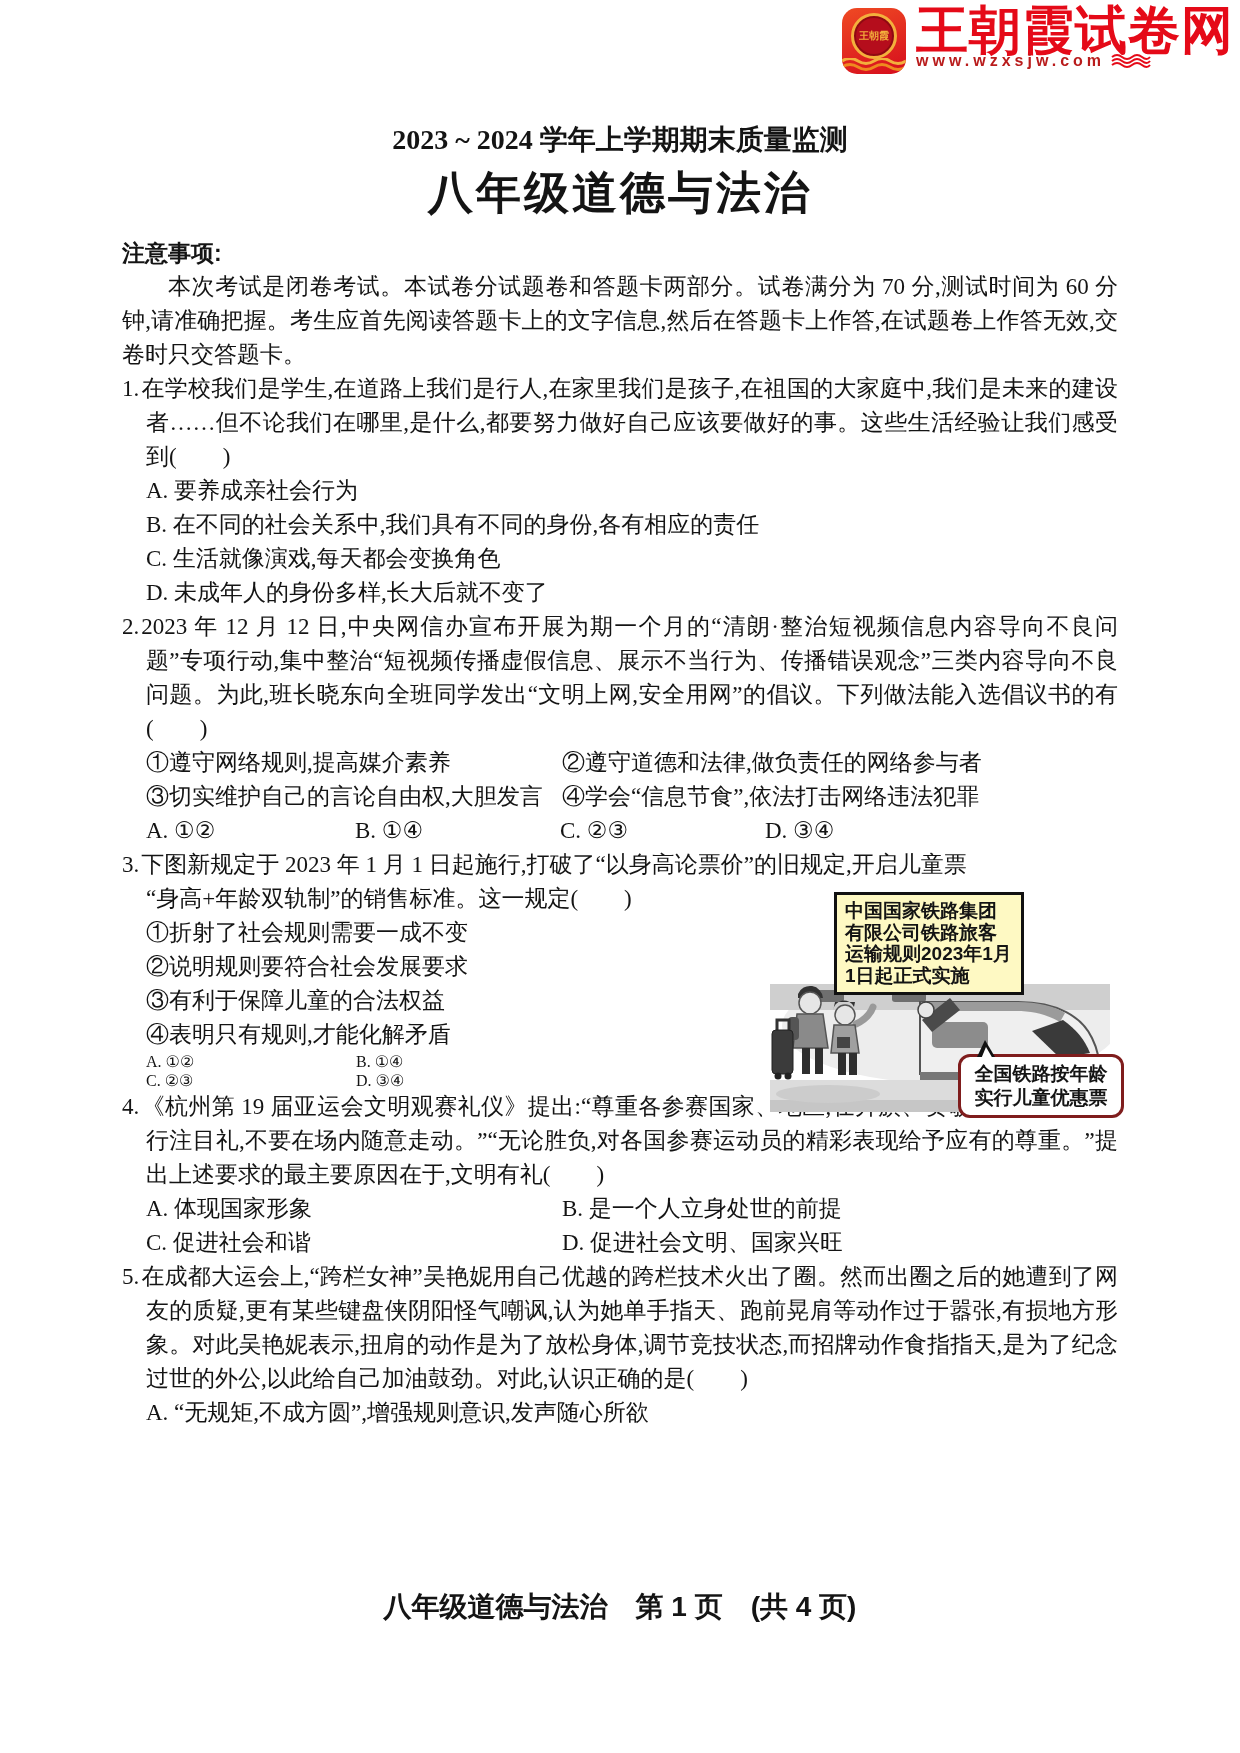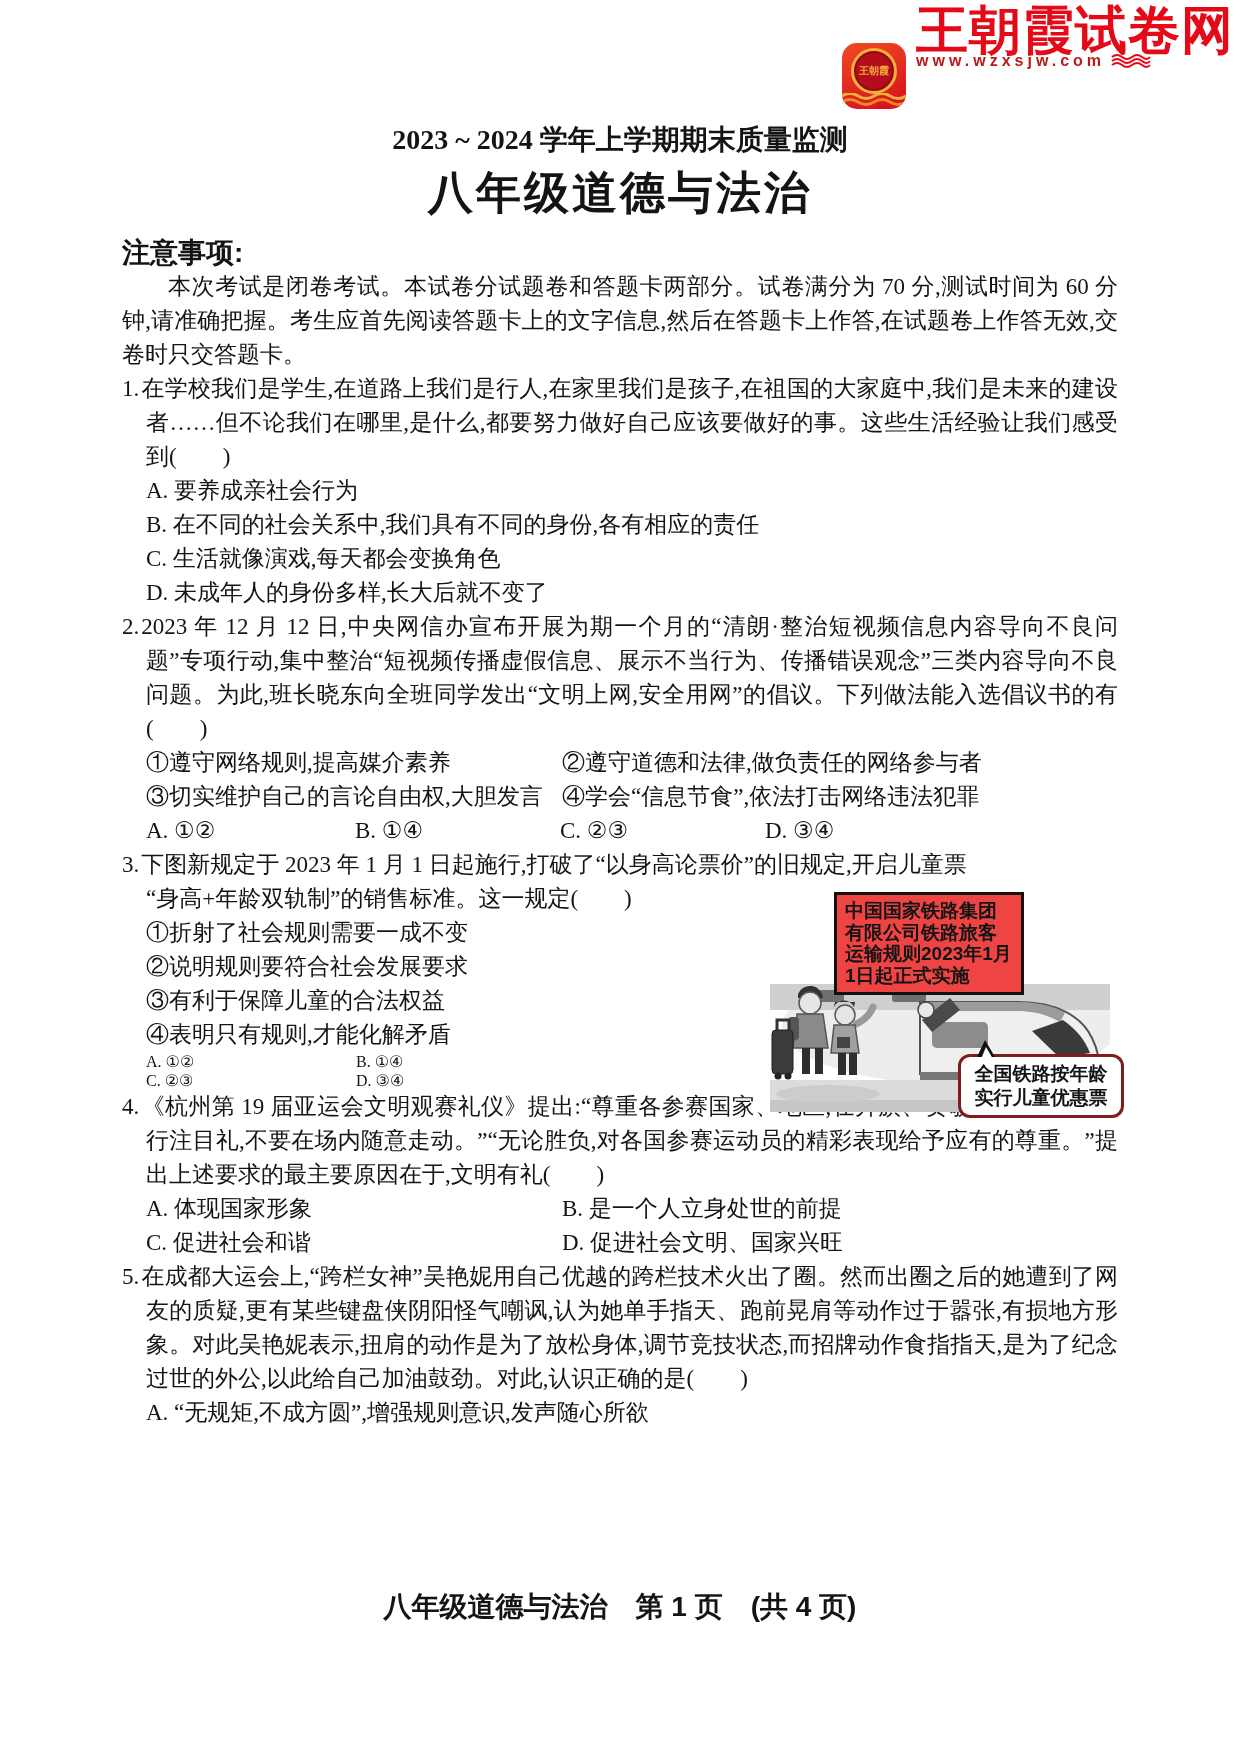--- a/index.html
+++ b/index.html
@@ -4,55 +4,55 @@
 <style>
   html,body { margin:0; padding:0; }
   body {
     width:1240px; height:1753px; position:relative; overflow:hidden;
     background:#ffffff; color:#141414;
     font-family:"Liberation Serif","DejaVu Serif",serif;
   }
   
   .logo { position:absolute; top:8px; left:842px; display:flex; align-items:flex-start; gap:10px; }
   .logo-icon { position:relative; width:64px; height:66px; border-radius:15px;
-    background:linear-gradient(160deg,#ef4a23,#d60d1d); overflow:hidden; flex:0 0 auto;margin-top:35px; }
+    background:linear-gradient(160deg,#ef4a23,#d60d1d); overflow:hidden; flex:0 0 auto; }
   .logo-ring { position:absolute; left:9px; top:5px; width:40px; height:40px; border-radius:50%;
     border:3px solid #f3b03c; background:#b50d1c; box-shadow:inset 0 0 0 2px #8f0a12;
     color:#f3b03c; font-family:"Liberation Sans","DejaVu Sans",sans-serif; font-weight:bold;
     font-size:10px; display:flex; align-items:center; justify-content:center; }
   .logo-waves { position:absolute; left:0; bottom:2px; }
   .logo-textcol { display:flex; flex-direction:column; }
   .logo-name { font-family:"Liberation Sans","DejaVu Sans",sans-serif; font-weight:bold;
     font-size:52px; line-height:44px; color:#e50a18; letter-spacing:1px; }
   .logo-urlrow { display:flex; align-items:center; gap:6px; margin-top:0; }
   .logo-url { font-family:"Liberation Sans","DejaVu Sans",sans-serif; font-weight:bold;
     font-size:16px; letter-spacing:4px; color:#b91c1c; }
   
   .content { position:absolute; left:122px; top:0; width:996px; padding-top:116px; }
   h1.title { margin:0; text-align:center; font-size:28px; line-height:48px; font-weight:bold; }
   h2.subtitle { margin:0; text-align:center; font-size:45px; line-height:58px; font-weight:bold; letter-spacing:3px; }
   p { margin:0; font-size:23px; line-height:34px; text-align:justify; }
   .bold-sans { font-family:"Liberation Sans","DejaVu Sans",sans-serif; font-weight:bold; }
-  .notice-label { margin-top:14px; font-size:28px; }
+  .notice-label { margin-top:14px; font-size:23px; }
   .indent { text-indent:2em; }
   .hang { padding-left:24px; text-indent:-24px; }
   .qnum { margin-right:2px; }
   .opt,.item { padding-left:24px; }
   .two-col { display:grid; grid-template-columns:416px auto; padding-left:24px; }
   .two-col p { text-align:left; }
   .ans4 { display:grid; grid-template-columns:209px 205px 205px auto; padding-left:24px; }
   .ans4 span { font-size:23px; line-height:34px; }
   .ans2x2 { display:grid; grid-template-columns:210px auto; padding-left:24px; width:480px; }
   .nowrap { white-space:nowrap; text-align:left; }
   .narrow { width:560px; }
   
   .q3 { position:relative; }
   .q3-fig { position:absolute; left:648px; top:44px; width:340px; height:240px; }
   .fig-sign { position:absolute; left:64px; top:0; width:168px; padding:5px 8px 6px 8px;
-    border:3px solid #111; background:#ef4444; z-index:3;
+    border:3px solid #111; background:#fef9c3; z-index:3;
     font-family:"Liberation Sans","DejaVu Sans",sans-serif; font-weight:bold;
     font-size:19px; line-height:21.5px; text-align:left; }
   .fig-pole { position:absolute; left:150px; top:88px; width:8px; height:48px;
     background:#9a9a9a; border:1px solid #444; z-index:1; }
   .fig-scene { position:absolute; left:0; top:92px; z-index:2; }
   .fig-bubble { position:absolute; left:188px; top:162px; width:148px; padding:5px 6px;
     border:3px solid #7f1d1d; border-radius:12px; background:#fff; z-index:4;
     font-family:"Liberation Sans","DejaVu Sans",sans-serif; font-weight:bold;
     font-size:19px; line-height:24px; text-align:center; }
   .fig-bubble::before { content:""; position:absolute; top:-17px; left:16px;

